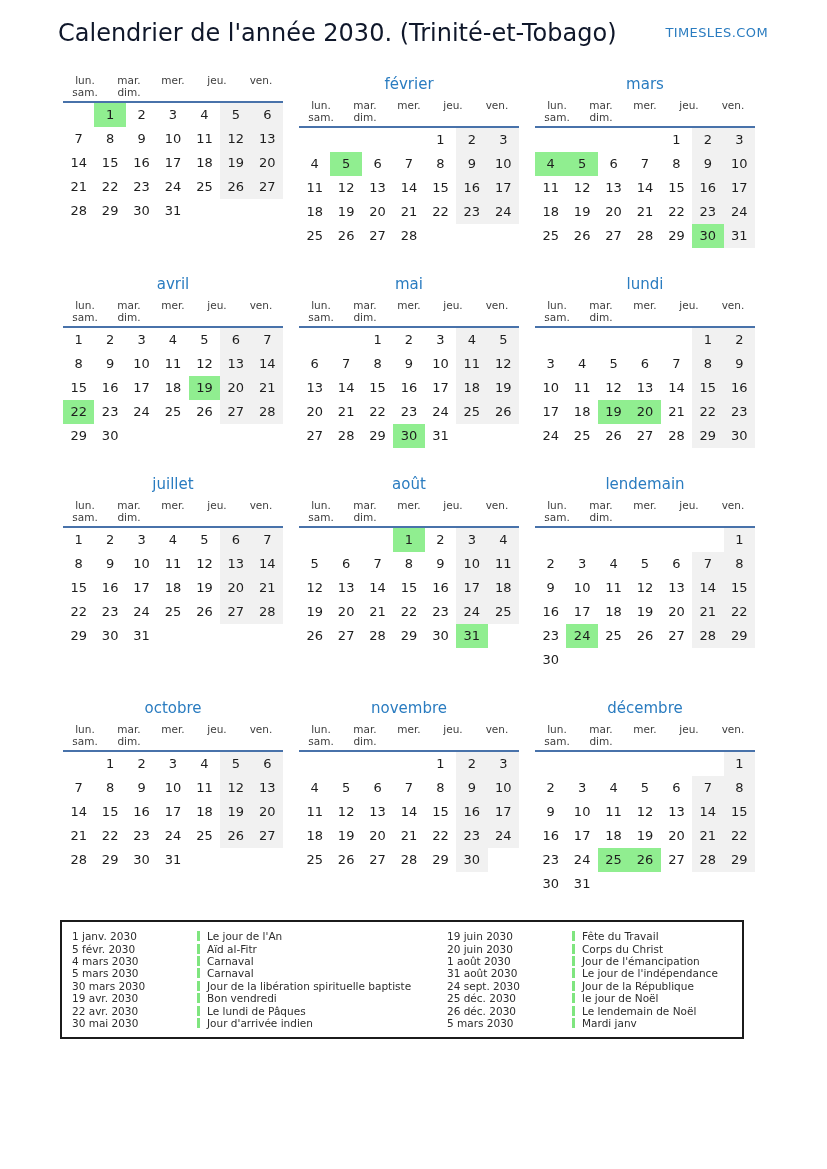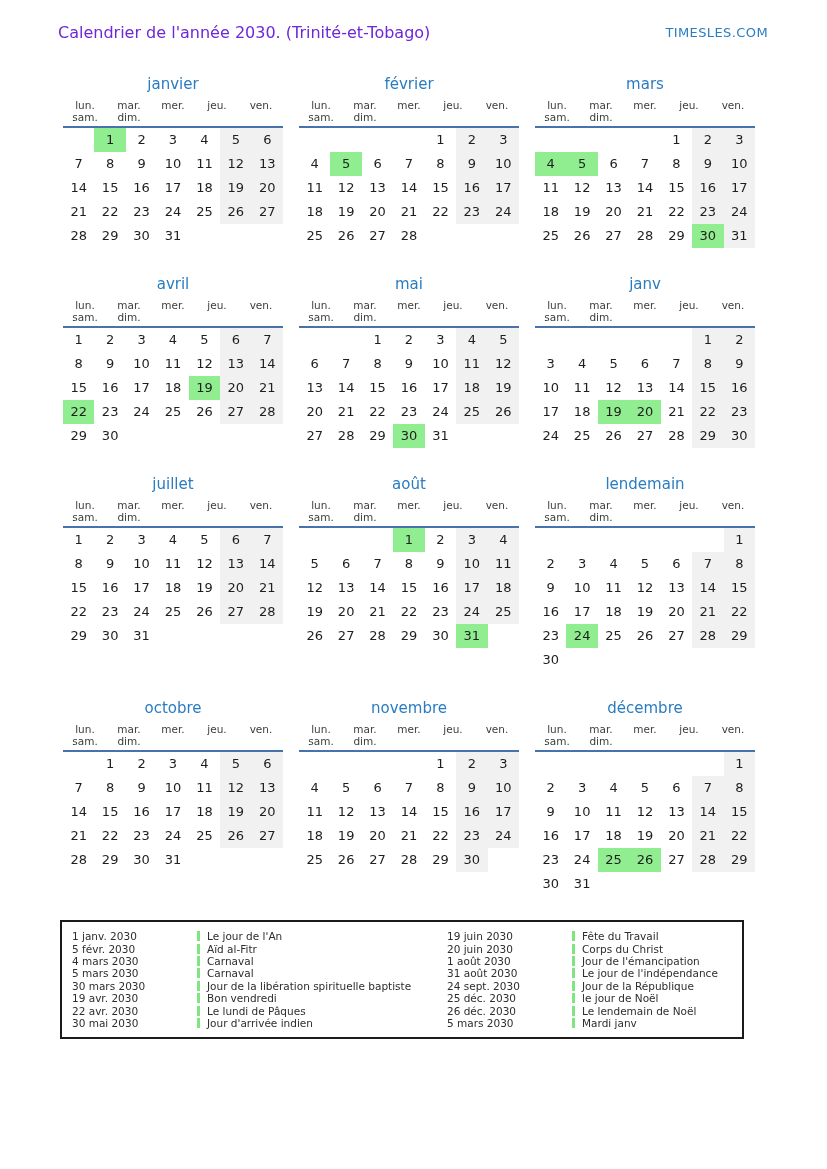--- a/index.html
+++ b/index.html
@@ -14,21 +14,21 @@
   html,body{margin:0;padding:0;}
   body{
     width:827px;height:1169px;background:#ffffff;
     font-family:"DejaVu Sans","Liberation Sans",sans-serif;
     color:var(--text-dark);
   }
   .header{
     display:flex;justify-content:space-between;align-items:flex-start;
     margin:20px 59px 0 58px;
   }
-  .page-title{font-size:16px;color:#6d28d9;line-height:26px;}
+  .page-title{font-size:24px;color:#0f172a;line-height:26px;}
   .site-link{
     font-size:13px;color:var(--accent-blue);text-decoration:none;
     margin-top:5px;letter-spacing:0.4px;margin-left:8px;
   }
   .months-grid{
     margin:28px 0 0 63px;
     display:grid;
     grid-template-columns:repeat(3,220px);
     column-gap:16px;
     row-gap:26px;
@@ -70,21 +70,20 @@
 </head>
 <body>
 
 <div class="header">
   <div class="page-title">Calendrier de l'année 2030. (Trinité-et-Tobago)</div>
   <a class="site-link">TIMESLES.COM</a>
 </div>
 
 <div class="months-grid">
     <div class="month">
-      <div class="month-title">janvier</div>
       <div class="dow-row">
         <div class="dow-cell">lun.</div>
         <div class="dow-cell">mar.</div>
         <div class="dow-cell">mer.</div>
         <div class="dow-cell">jeu.</div>
         <div class="dow-cell">ven.</div>
         <div class="dow-cell">sam.</div>
         <div class="dow-cell">dim.</div>
       </div>
       <div class="week-row">
@@ -355,21 +354,21 @@
         <div class="day-cell">27</div>
         <div class="day-cell">28</div>
         <div class="day-cell">29</div>
         <div class="day-cell hl">30</div>
         <div class="day-cell">31</div>
         <div class="day-cell"></div>
         <div class="day-cell"></div>
       </div>
     </div>
     <div class="month">
-      <div class="month-title">janv</div>
+      <div class="month-title">lundi</div>
       <div class="dow-row">
         <div class="dow-cell">lun.</div>
         <div class="dow-cell">mar.</div>
         <div class="dow-cell">mer.</div>
         <div class="dow-cell">jeu.</div>
         <div class="dow-cell">ven.</div>
         <div class="dow-cell">sam.</div>
         <div class="dow-cell">dim.</div>
       </div>
       <div class="week-row">

